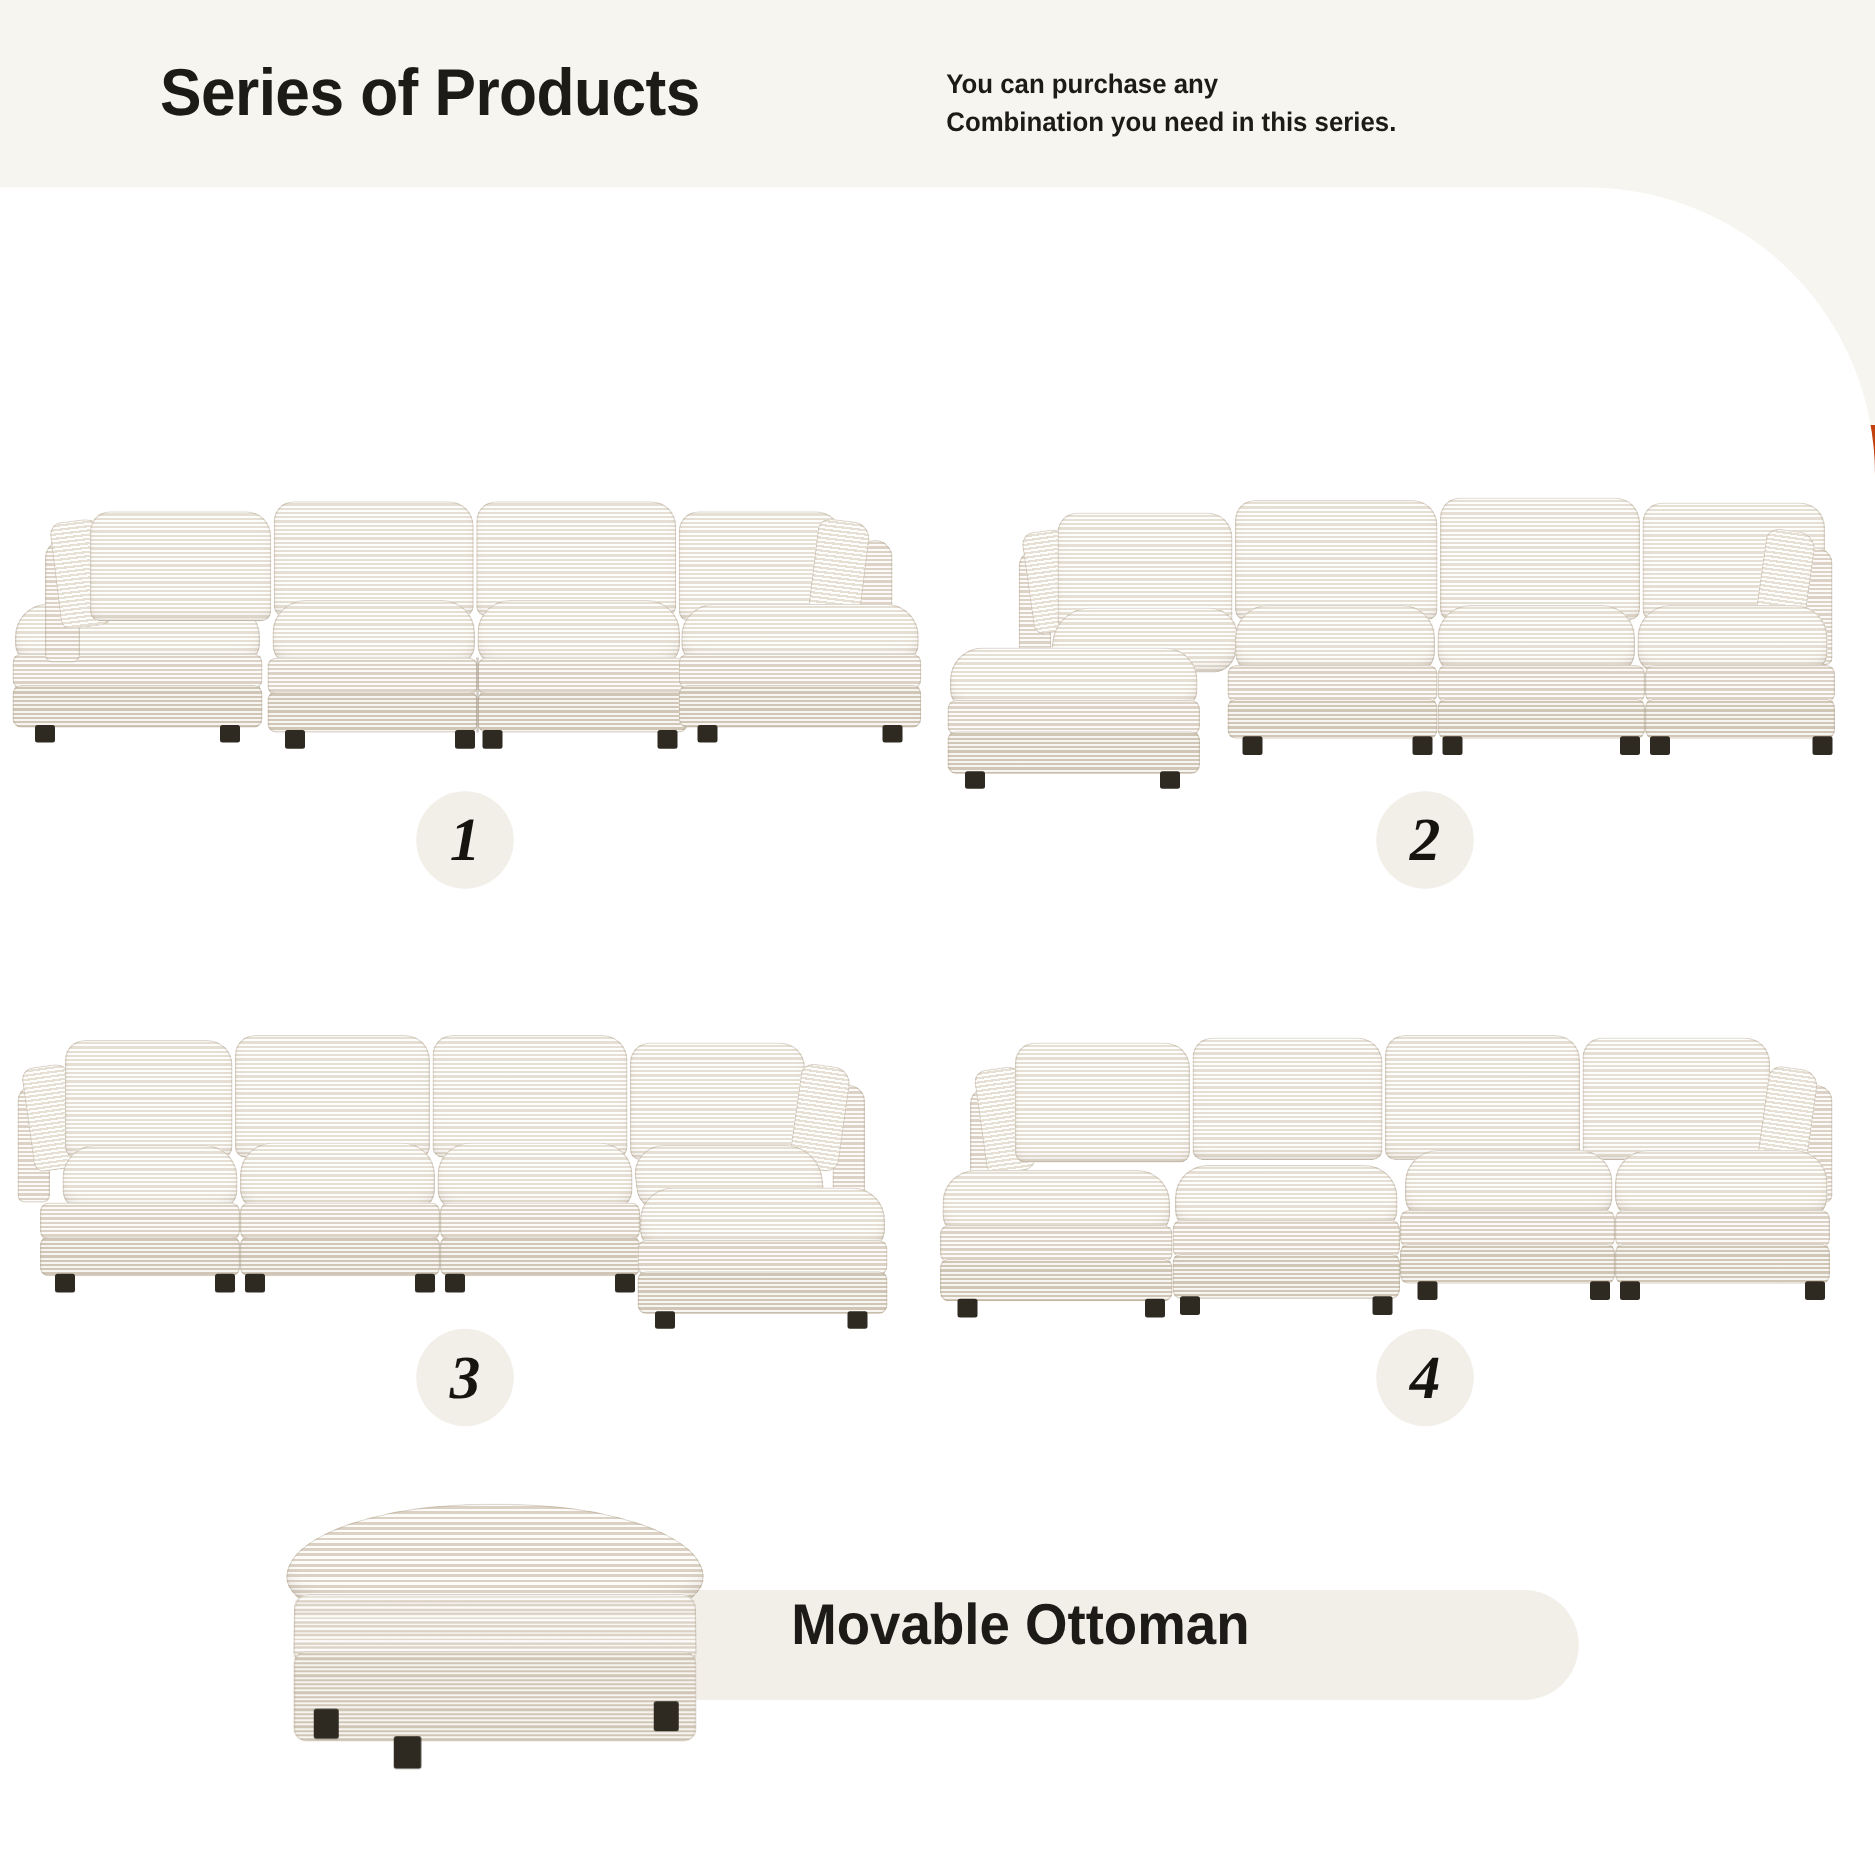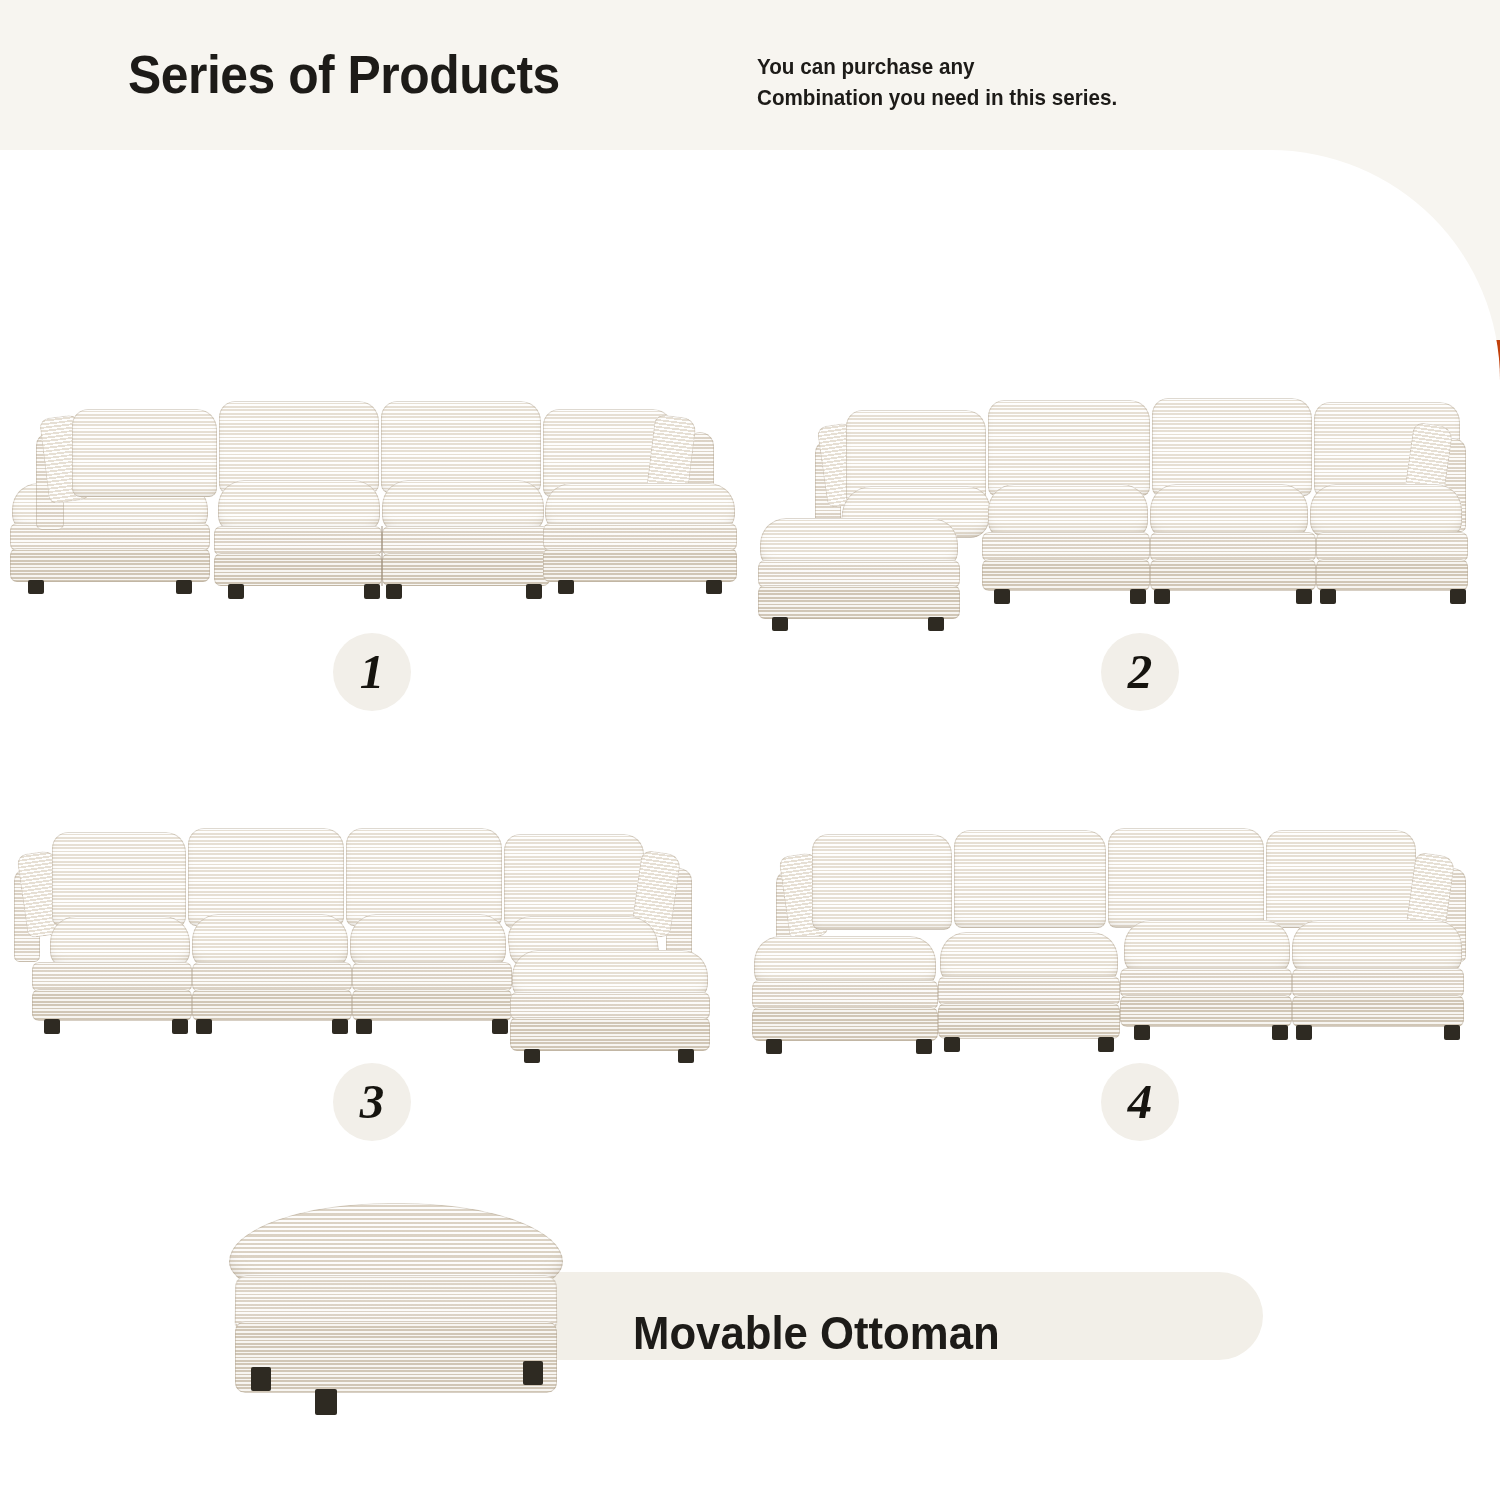--- a/index.html
+++ b/index.html
@@ -140,21 +140,21 @@
   .ott-mid,.ott-low{
     position:absolute;
     border-radius:10px;
   }
 
   
   .banner{
     position:absolute;
     background:#f2efe8;
     border-radius:0 46px 46px 0;
-    display:flex;align-items:flex-end;
+    display:flex;align-items:flex-start;
   }
   .banner span{
     font-size:46px;font-weight:bold;color:#1d1b18;
     margin-left:118px;
     transform:scaleX(0.95);transform-origin:left center;
     white-space:nowrap;
   }
 </style>
 </head>
 <body>

